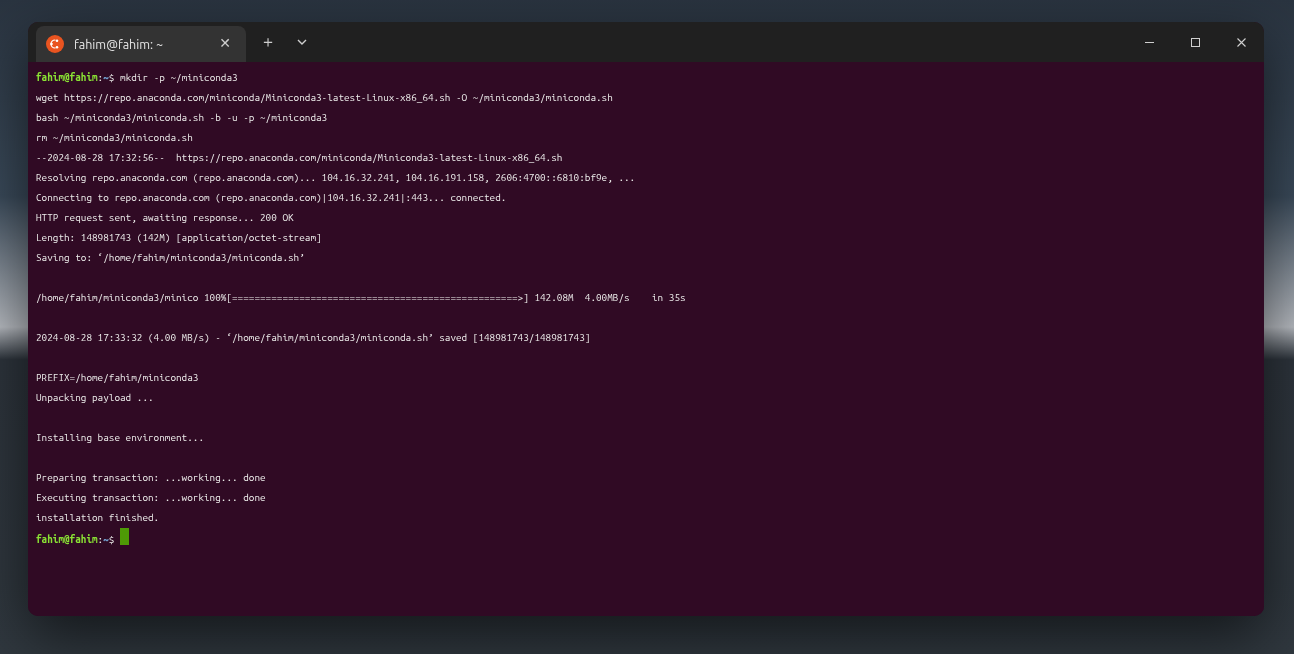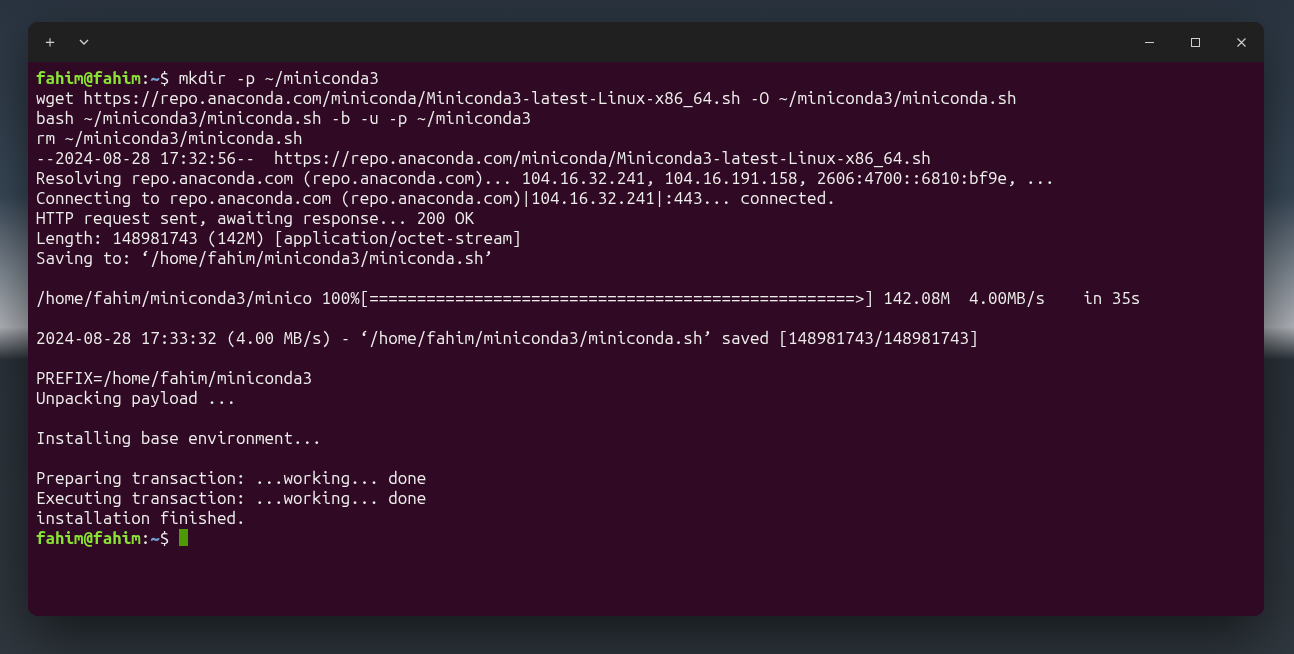--- a/index.html
+++ b/index.html
@@ -103,21 +103,21 @@
     justify-content: center;
     color: #cfcfcf;
     cursor: pointer;
   }
   .win-btn svg { width: 11px; height: 11px; }
   .terminal-body {
     flex: 1;
     background: #300a24;
     padding: 6px 8px;
     color: #eeeeec;
-    font-size: 17px;
+    font-size: 10px;
     line-height: 20px;
     white-space: pre;
     font-family: "Ubuntu Mono","DejaVu Sans Mono","Consolas",monospace;
     letter-spacing: 0px;
     overflow: hidden;
   }
   .ps-user { color: #8ae234; font-weight: bold; }
   .ps-path { color: #729fcf; font-weight: bold; }
   .ps-sep  { color: #eeeeec; }
   .ps-dollar { color: #eeeeec; }
@@ -129,20 +129,32 @@
     background: #4e9a06;
     vertical-align: -2px;
   }
 </style>
 </head>
 <body>
 
 <div class="window">
 
   <div class="titlebar">
+    <div class="tab">
+      <span class="tab-icon">
+        <svg viewBox="0 0 24 24">
+          <circle cx="5" cy="12" r="2.6" fill="#fff"></circle>
+          <circle cx="16" cy="5.5" r="2.6" fill="#fff"></circle>
+          <circle cx="16" cy="18.5" r="2.6" fill="#fff"></circle>
+          <path d="M12 4a8 8 0 1 0 0 16" fill="none" stroke="#fff" stroke-width="2.4" stroke-linecap="round"></path>
+        </svg>
+      </span>
+      <span class="tab-title">fahim@fahim: ~</span>
+      <span class="tab-close">✕</span>
+    </div>
 
     <div class="tab-actions">
       <span class="tab-btn">＋</span>
       <span class="tab-btn">
         <svg width="12" height="12" viewBox="0 0 12 12">
             <path d="M2 4l4 4 4-4" fill="none" stroke="#cfcfcf" stroke-width="1.4"></path>
           </svg>
       </span>
     </div>
 

